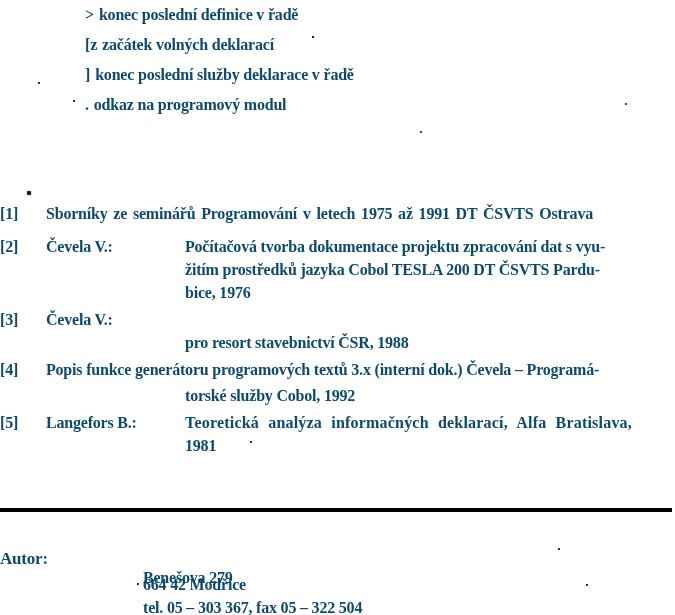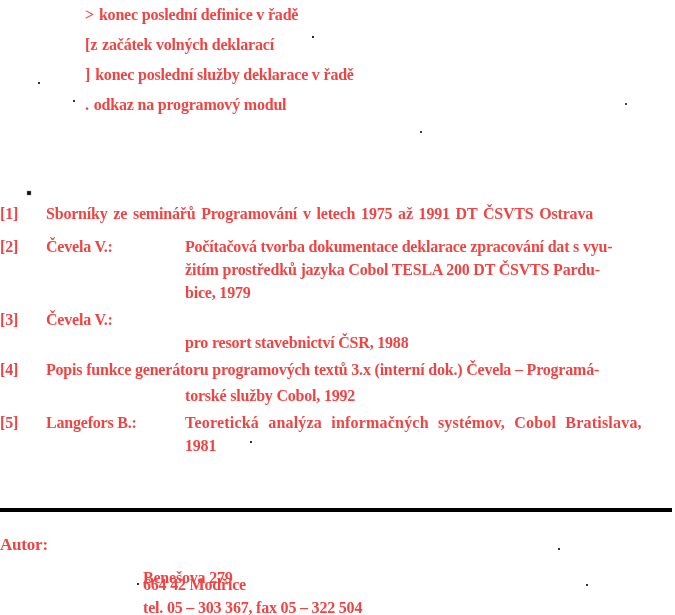--- a/index.html
+++ b/index.html
@@ -3,21 +3,21 @@
 <meta charset="utf-8">
 <style>
   html, body { margin: 0; padding: 0; background: #e8e8e8; }
   .page {
     position: relative;
     width: 675px;
     height: 615px;
     background: #ffffff;
     font-family: "Liberation Serif", "DejaVu Serif", serif;
     font-weight: bold;
-    color: #ef4444;
+    color: #0c4a6e;
     overflow: hidden;
   }
   .line {
     position: absolute;
     white-space: nowrap;
     font-size: 16px;
     letter-spacing: -0.2px;
     line-height: 18px;
   }
   
@@ -55,21 +55,21 @@
   .ws4 { word-spacing: 4px; }
   .ws5 { word-spacing: 5px; letter-spacing: 0.2px; }
   
   .rule {
     position: absolute;
     left: 0; top: 508px;
     width: 672px; height: 4px;
     background: #000;
   }
   
-  .t-au  { top: 536px; text-align: right; }
+  .t-au  { top: 550px; text-align: right; }
   .t-ad0 { top: 528px; }
   .t-ad1 { top: 569px; }
   .t-ad2 { top: 576px; }
   .t-ad3 { top: 599px; }
   .author-label { font-size: 17px; }
   .addr { left: 143px; }
   
   .speck {
     position: absolute;
     left: 312px; top: 36px;
@@ -104,35 +104,35 @@
   <div class="line legend-line leg-3">
     <span class="legend-symbol">.</span><span>odkaz na programový modul</span>
   </div>
 
 
   <div class="line col-label t-r1">[1]</div>
   <div class="line col-inline t-r1 ws2">Sborníky ze seminářů Programování v letech 1975 až 1991 DT ČSVTS Ostrava</div>
 
   <div class="line col-label t-r2a">[2]</div>
   <div class="line col-author t-r2a">Čevela V.:</div>
-  <div class="line col-body t-r2a">Počítačová tvorba dokumentace deklarace zpracování dat s vyu-</div>
+  <div class="line col-body t-r2a">Počítačová tvorba dokumentace projektu zpracování dat s vyu-</div>
   <div class="line col-body t-r2b">žitím prostředků jazyka Cobol TESLA 200 DT ČSVTS Pardu-</div>
-  <div class="line col-body t-r2c">bice, 1979</div>
+  <div class="line col-body t-r2c">bice, 1976</div>
 
   <div class="line col-label t-r3a">[3]</div>
   <div class="line col-author t-r3a">Čevela V.:</div>
   <div class="line col-body t-r3b">pro resort stavebnictví ČSR, 1988</div>
 
   <div class="line col-label t-r4a">[4]</div>
   <div class="line col-inline t-r4a">Popis funkce generátoru programových textů 3.x (interní dok.) Čevela – Programá-</div>
   <div class="line col-body t-r4b">torské služby Cobol, 1992</div>
 
   <div class="line col-label t-r5a">[5]</div>
   <div class="line col-author t-r5a">Langefors B.:</div>
-  <div class="line col-body t-r5a ws5">Teoretická analýza informačných systémov, Cobol Bratislava,</div>
+  <div class="line col-body t-r5a ws5">Teoretická analýza informačných deklarací, Alfa Bratislava,</div>
   <div class="line col-body t-r5b">1981</div>
 
   <div class="rule"></div>
 
   <div class="line col-label t-au author-label">Autor:</div>
   <div class="line addr t-ad1">Benešova 279</div>
   <div class="line addr t-ad2">664 42 Modřice</div>
   <div class="line addr t-ad3">tel. 05 – 303 367, fax 05 – 322 504</div>
 
   <div class="speck"></div>

